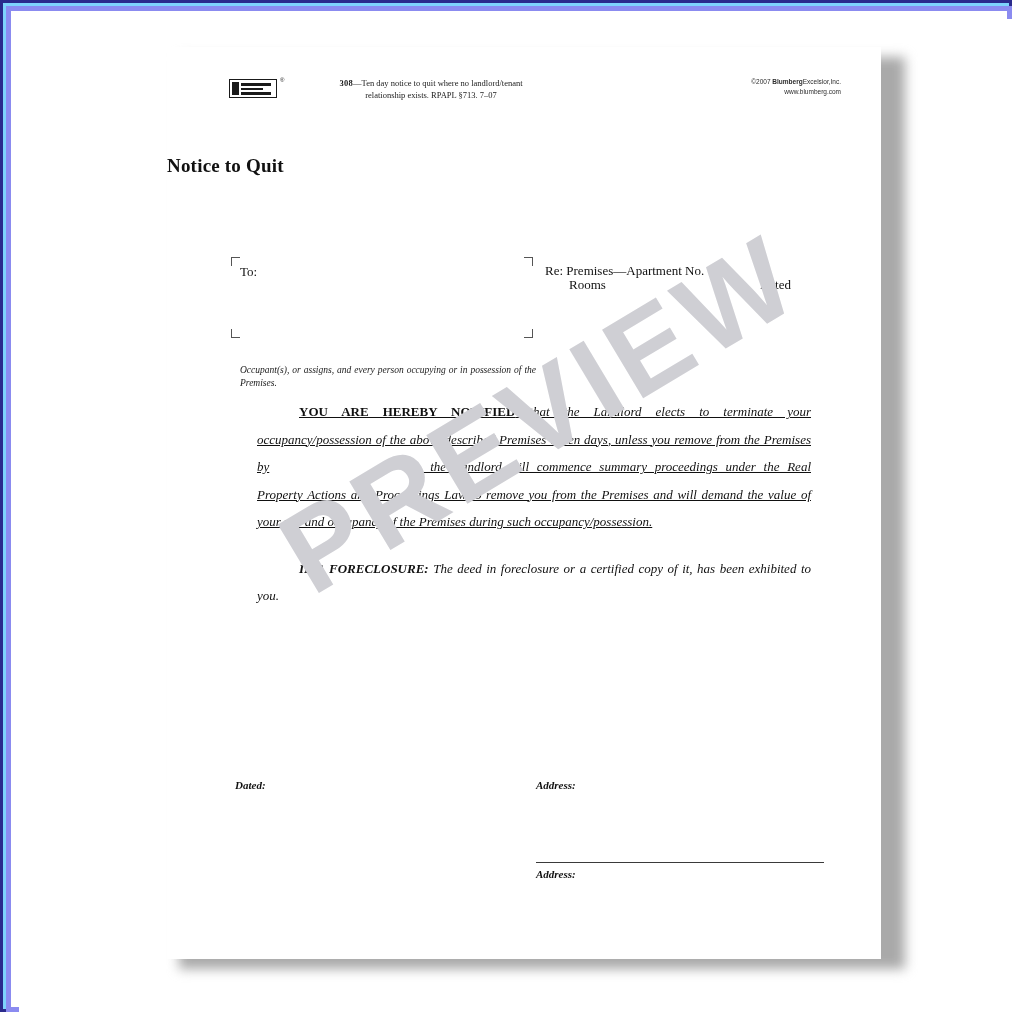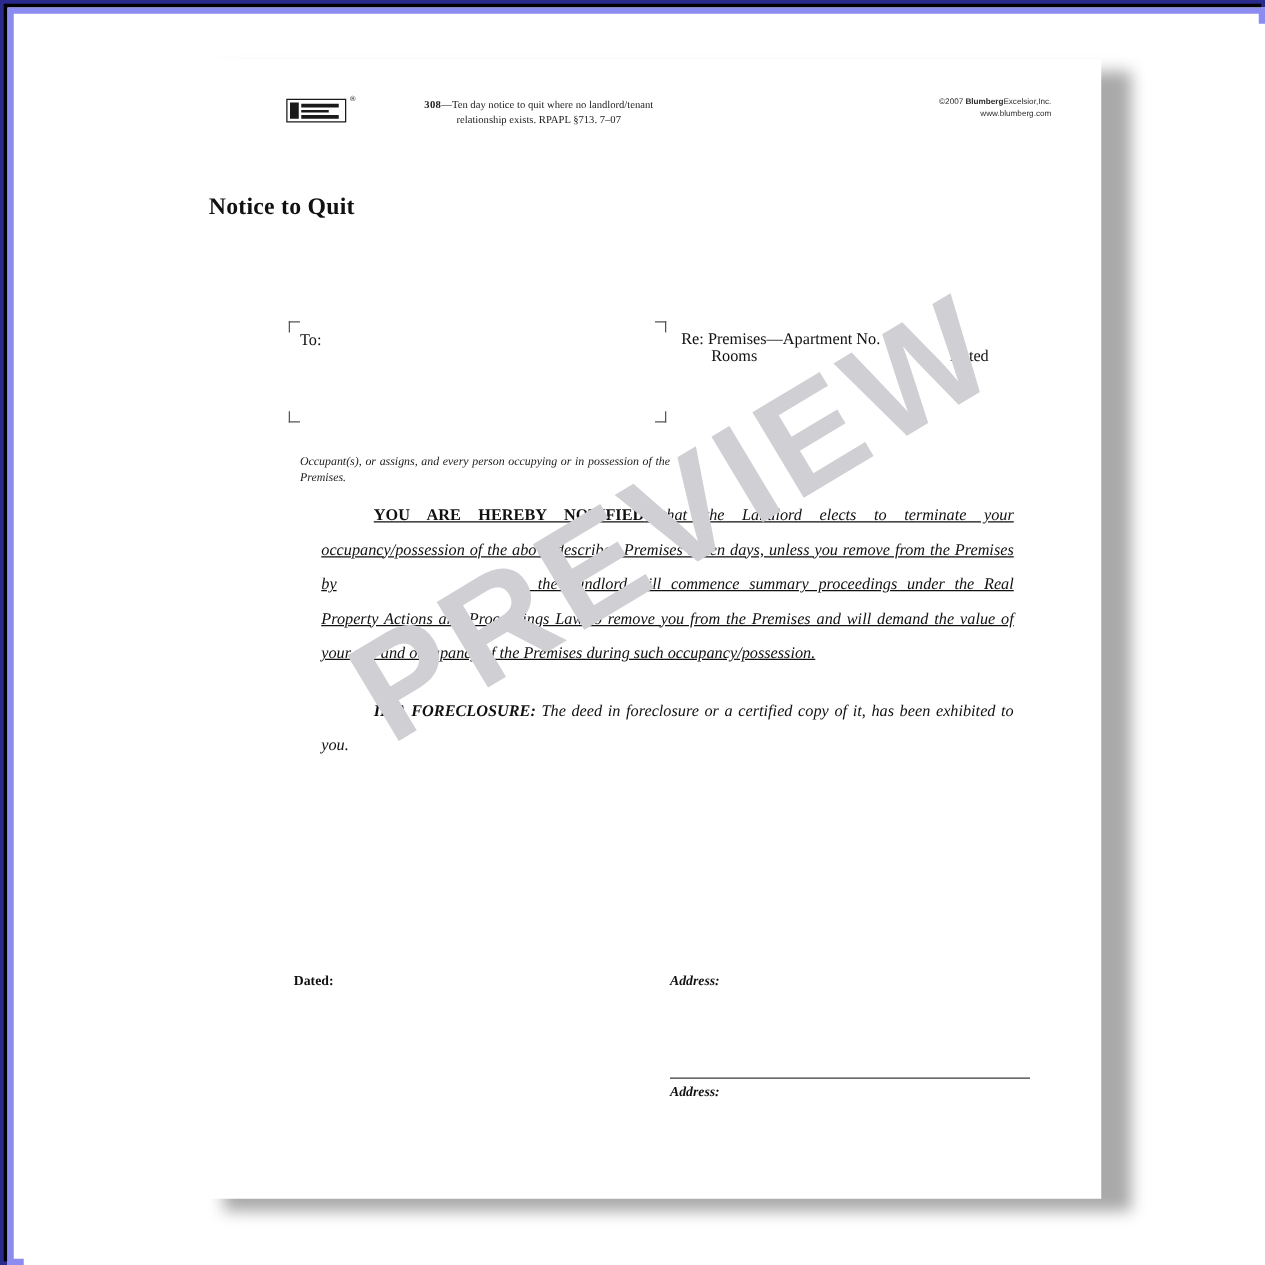--- a/index.html
+++ b/index.html
@@ -15,21 +15,21 @@
   }
 
   
   #viewport {
     position: absolute;
     left: 0; top: 0;
     width: 1012px;
     height: 1012px;
     box-sizing: border-box;
     border: 3px solid #2a2a8c;
-    background: #000000;
+    background: #7dd3fc;
   }
   #frame-inner {
     position: absolute;
     left: 3px; top: 3px;
     width: 1006px;
     height: 1006px;
     box-sizing: border-box;
     border: 5px solid #8b8bf0;
     background: #ffffff;
   }
@@ -234,20 +234,21 @@
     left: 0;
     top: 718px;
     width: 714px;
     height: 130px;
   }
   #dated-label {
     position: absolute;
     left: 68px;
     top: 14px;
     font-size: 11px;
+    font-style: italic;
     font-weight: bold;
     color: #111;
   }
   #landlord-label {
     position: absolute;
     left: 369px;
     top: 14px;
     font-size: 11px;
     font-style: italic;
     font-weight: bold;

